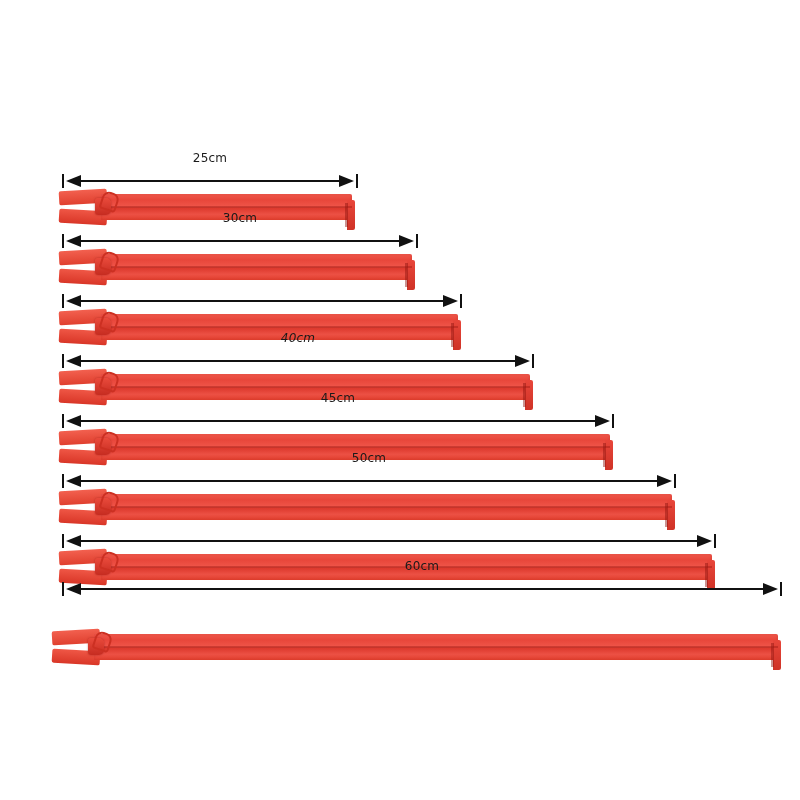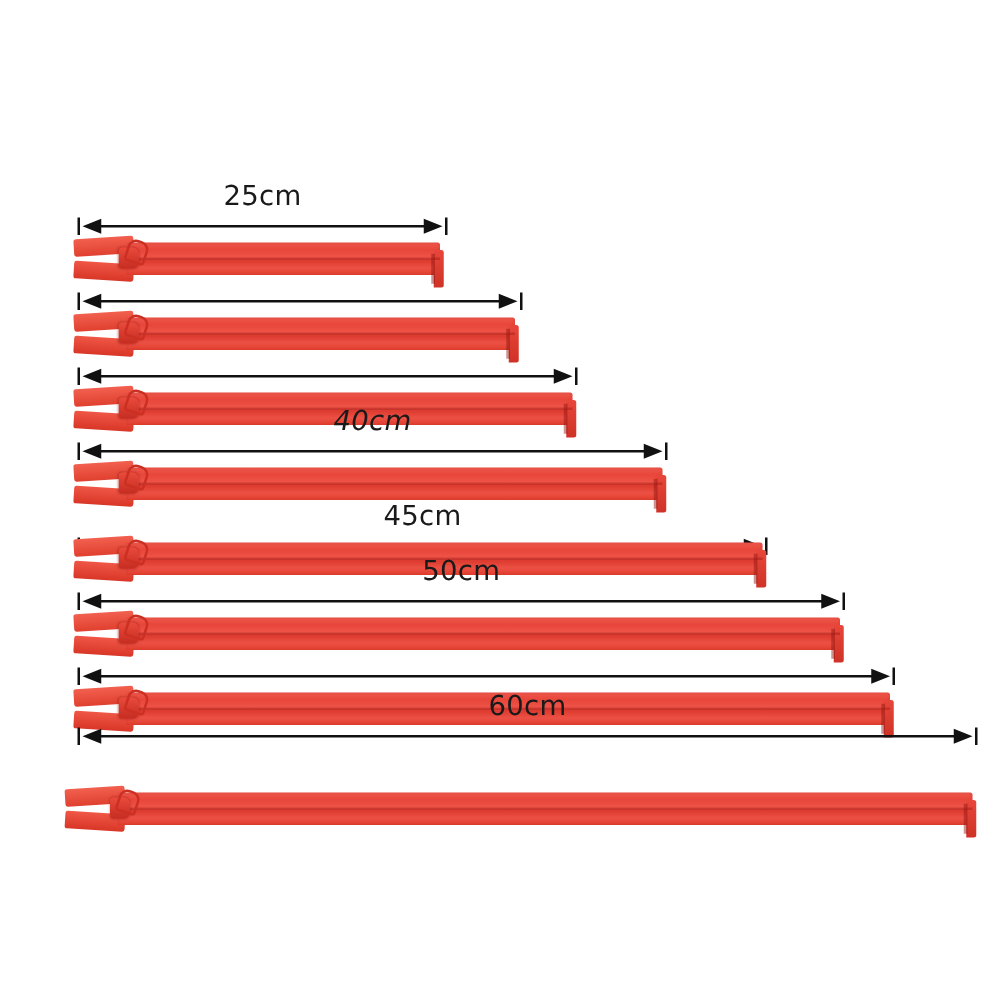--- a/index.html
+++ b/index.html
@@ -27,21 +27,21 @@
   .dim {
     position: absolute;
     height: 34px;
   }
   .dim-label {
     position: absolute;
     top: -3px;
     left: 0;
     width: 100%;
     text-align: center;
-    font-size: 22px;
+    font-size: 12px;
     letter-spacing: 0.2px;
     color: #1a1a1a;
     font-family: "DejaVu Sans", sans-serif;
     line-height: 18px;
     white-space: nowrap;
   }
   .dim-bar {
     position: absolute;
     top: 24px;
     left: 0;
@@ -200,20 +200,21 @@
           <span class="fork-bottom"></span>
           <span class="tape">
             <span class="tape-end"></span>
           </span>
           <span class="slider"></span>
           <span class="pull"></span>
         </div>
       </div>
       <div class="row" style="top: 0px;">
         <div class="dim" style="left: 62px; top: 212px; width: 356px;">
+          <div class="dim-label">30cm</div>
           <div class="dim-bar">
             <span class="tick left"></span>
             <span class="tick right"></span>
             <span class="dim-line"></span>
             <span class="arrowhead left"></span>
             <span class="arrowhead right"></span>
           </div>
         </div>
         <div class="zipper" style="left: 55px; top: 246px; width: 357px;">
           <span class="fork-top"></span>
@@ -260,21 +261,21 @@
           <span class="fork-top"></span>
           <span class="fork-bottom"></span>
           <span class="tape">
             <span class="tape-end"></span>
           </span>
           <span class="slider"></span>
           <span class="pull"></span>
         </div>
       </div>
       <div class="row" style="top: 0px;">
-        <div class="dim" style="left: 62px; top: 408px; width: 552px;">
+        <div class="dim" style="left: 62px; top: 392px; width: 552px;">
           <div class="dim-label">45cm</div>
           <div class="dim-bar">
             <span class="tick left"></span>
             <span class="tick right"></span>
             <span class="dim-line"></span>
             <span class="arrowhead left"></span>
             <span class="arrowhead right"></span>
           </div>
         </div>
         <div class="zipper" style="left: 55px; top: 426px; width: 555px;">

